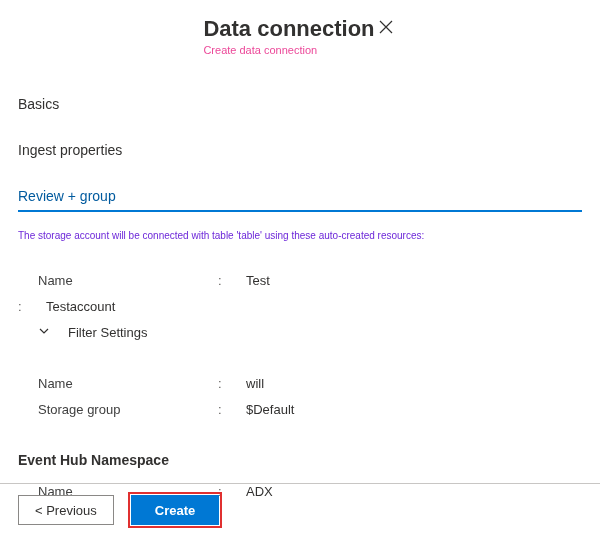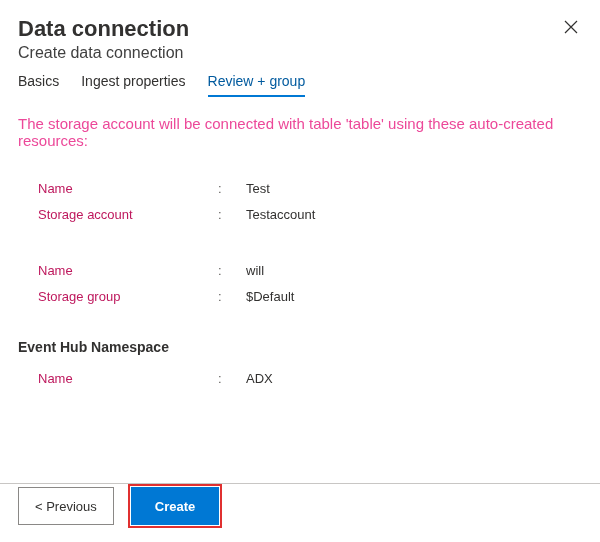--- a/index.html
+++ b/index.html
@@ -7,49 +7,49 @@
       font-family: "Segoe UI", -apple-system, BlinkMacSystemFont, sans-serif;
       font-size: 13px;
       color: #323130;
       background: #fff;
       width: 600px;
       height: 542px;
       position: relative;
       padding: 16px 18px 0 18px;
     }
 
-    .header-row { display: flex; justify-content: space-between; align-items: flex-start; }
+    .header-row { display: flex; justify-content: center; align-items: flex-start; }
     .title { font-size: 22px; font-weight: 600; color: #323130; }
-    .subtitle { font-size: 16px; color: #404040; margin-top: 2px; }
+    .subtitle { font-size: 11px; color: #ec4899; margin-top: 2px; }
 
     .close-btn { background: none; border: none; cursor: pointer; padding: 4px; color: #323130; }
     .close-btn svg { width: 14px; height: 14px; }
 
-    .tabs { display: flex; gap: 22px; margin-top: 11px; border-bottom: none; }
+    .tabs { display: flex; gap: 22px; margin-top: 40px; border-bottom: none; flex-direction: column; }
     .tab { font-size: 14px; color: #323130; padding-bottom: 6px; cursor: pointer; border-bottom: 2px solid transparent; }
     .tab.active { color: #005a9e; border-bottom: 2px solid #0078d4; font-weight: 400; }
 
-    .info-text { margin-top: 18px; font-size: 15px; color: #ec4899; }
+    .info-text { margin-top: 18px; font-size: 10px; color: #6d28d9; }
 
     .section { margin-top: 26px; }
     .section + .section { margin-top: 30px; }
     .section-title { font-size: 14px; font-weight: 600; color: #323130; margin-bottom: 10px; }
 
     .kv-row { display: flex; align-items: center; min-height: 26px; font-size: 13px; }
-    .kv-label { width: 200px; color: #be185d; padding-left: 20px; }
+    .kv-label { width: 200px; color: #404040; padding-left: 20px; }
     .kv-colon { width: 28px; color: #605e5c; }
     .kv-value { color: #323130; text-align: center; }
 
     .expander { display: flex; align-items: center; padding-left: 20px; margin-top: 6px; cursor: pointer; color: #323130; font-size: 13px; }
     .expander svg { width: 12px; height: 12px; margin-right: 18px; }
 
     .footer-divider { position: absolute; left: 0; right: 0; bottom: 58px; border-top: 1px solid #c8c6c4; }
     .footer { position: absolute; left: 18px; bottom: 14px; display: flex; gap: 14px; align-items: center; }
 
-    .btn { font-family: inherit; font-size: 13px; height: 38px; padding: 0 16px; cursor: pointer; display: inline-flex; align-items: center; justify-content: center; }
+    .btn { font-family: inherit; font-size: 13px; height: 30px; padding: 0 16px; cursor: pointer; display: inline-flex; align-items: center; justify-content: center; }
     .btn-secondary { background: #fff; border: 1px solid #8a8886; color: #323130; }
     .btn-primary { background: #0078d4; border: none; color: #fff; font-weight: 600; padding: 0 24px; }
     .btn-primary-wrap { border: 2px solid #e03030; padding: 1px; display: inline-flex; }
   </style>
 </head>
 <body>
 
 <div class="header-row">
   <div>
     <div class="title">Data connection</div>
@@ -72,23 +72,30 @@
 
 <div class="info-text">The storage account will be connected with table 'table' using these auto-created resources:</div>
 
 <div class="section">
   <div class="kv-row">
     <div class="kv-label">Name</div>
     <div class="kv-colon">:</div>
     <div class="kv-value">Test</div>
   </div>
   <div class="kv-row">
-    <div class="kv-label">Storage account</div>
     <div class="kv-colon">:</div>
     <div class="kv-value">Testaccount</div>
+  </div>
+  <div class="expander">
+    <span>
+      <svg viewBox="0 0 12 12">
+          <path d="M2 4 L6 8 L10 4" stroke="#323130" stroke-width="1.2" fill="none"></path>
+        </svg>
+    </span>
+    <span>Filter Settings</span>
   </div>
 </div>
 
 <div class="section">
   <div class="kv-row">
     <div class="kv-label">Name</div>
     <div class="kv-colon">:</div>
     <div class="kv-value">will</div>
   </div>
   <div class="kv-row">

